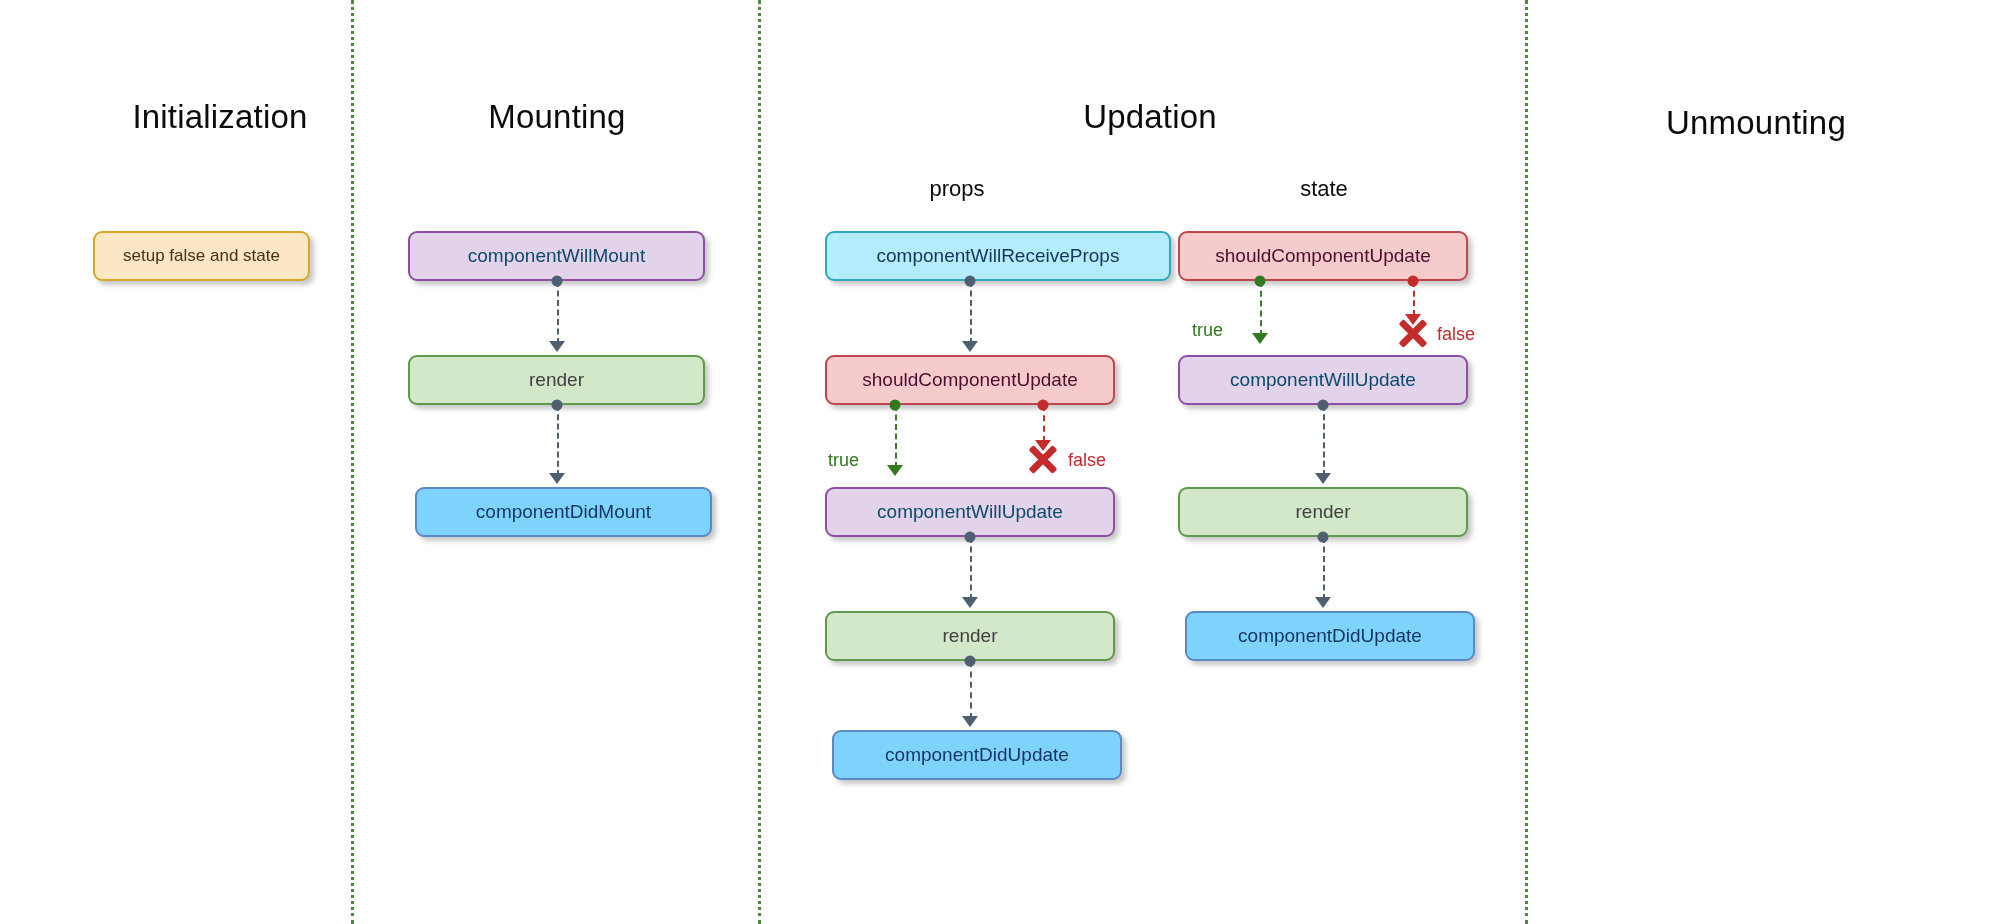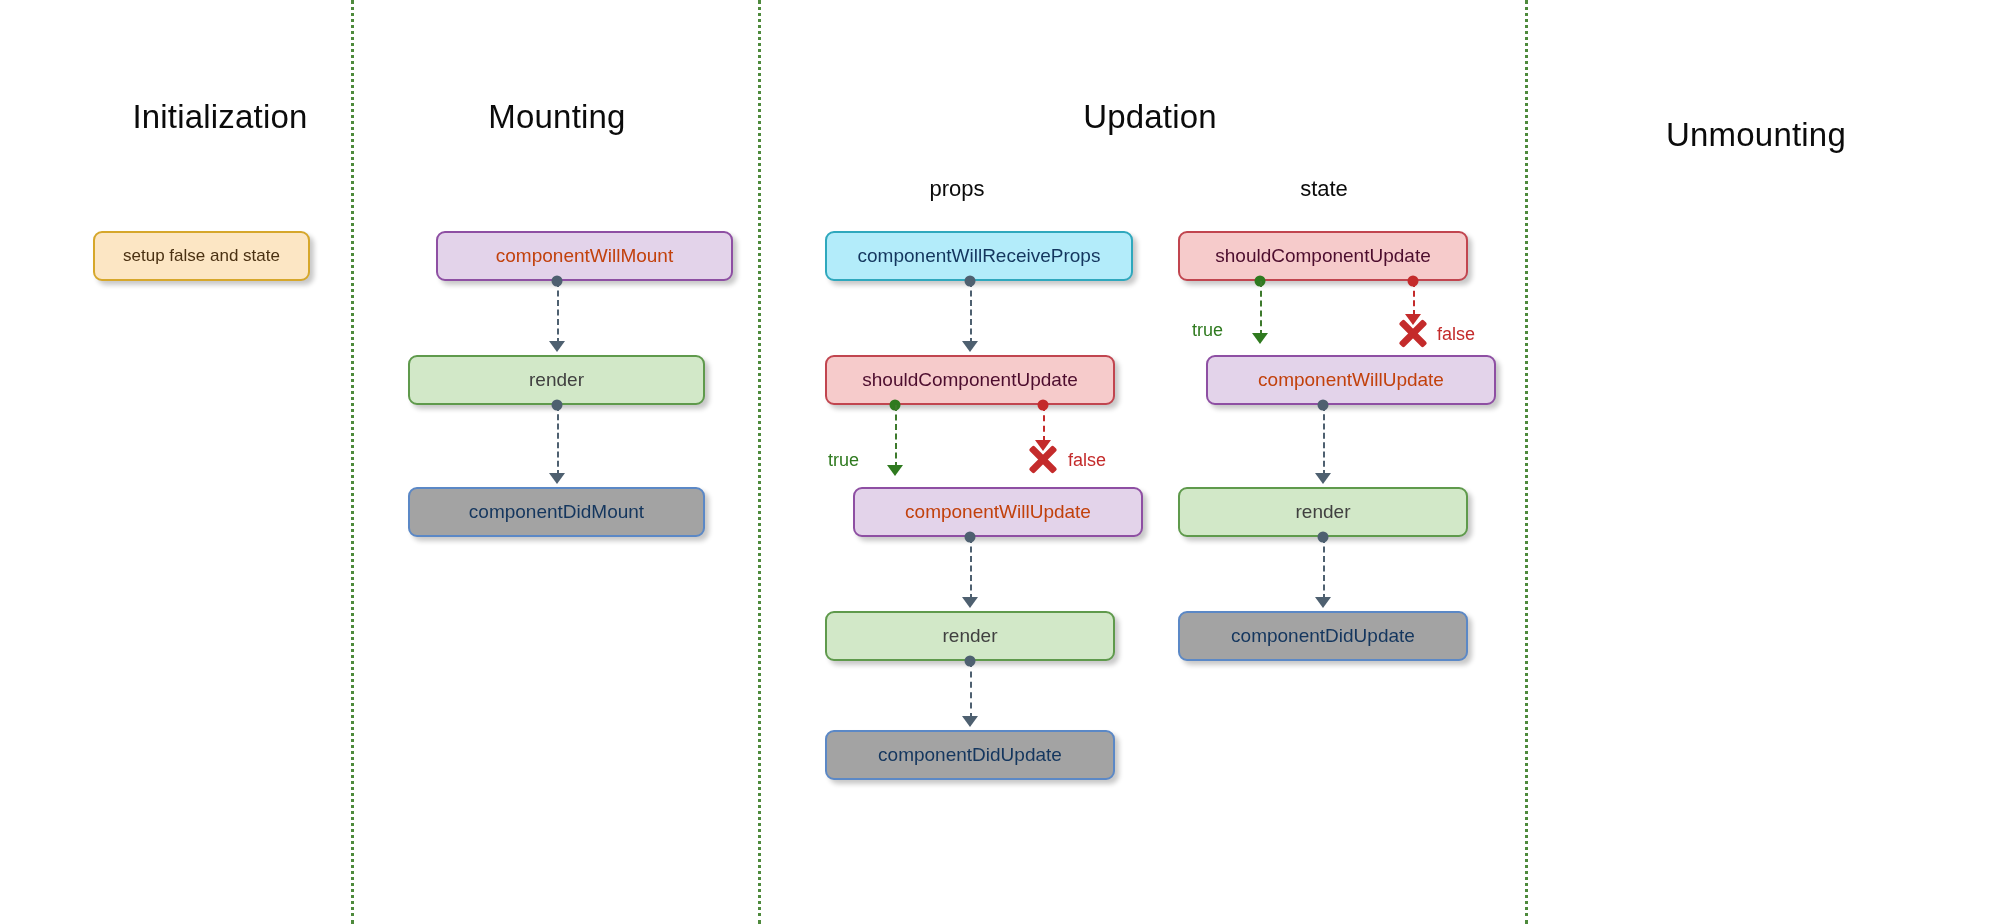--- a/index.html
+++ b/index.html
@@ -53,23 +53,23 @@
     display: flex;
     align-items: center;
     justify-content: center;
     font-size: 19px;
     box-shadow: 4px 4px 5px rgba(0,0,0,0.22);
     white-space: nowrap;
   }
   .node.small { font-size: 17px; }
 
   .n-orange  { background:#fce6c4; border-color:#d6a72b; color:#4a3112; }
-  .n-purple  { background:#e3d3ea; border-color:#8e4fa3; color:#c2410c;margin-left:28px; }
+  .n-purple  { background:#e3d3ea; border-color:#8e4fa3; color:#0c4a6e; }
   .n-green   { background:#d2e8c8; border-color:#5f9a4c; color:#404040; }
-  .n-blue    { background:#a3a3a3; border-color:#5b88c6; color:#14365e; }
+  .n-blue    { background:#7dd3fc; border-color:#5b88c6; color:#14365e;margin-left:7px; }
   .n-cyan    { background:#b3ecfa; border-color:#2fa8bd; color:#14365e; }
   .n-red     { background:#f6cbcb; border-color:#c1454f; color:#4d0d2e; }
   .conn-line {
     position: absolute;
     width: 0;
     border-left-width: 2px;
     border-left-style: dashed;
   }
   .c-grey  { border-left-color: #4e6070; }
   .c-green { border-left-color: #3d7a2c; }
@@ -130,21 +130,21 @@
 
 <div id="canvas">
 
   <div class="divider" style="left:351px"></div>
   <div class="divider" style="left:758px"></div>
   <div class="divider" style="left:1525px"></div>
 
   <div class="phase-title" style="left:220px;  top:98px">Initialization</div>
   <div class="phase-title" style="left:557px;  top:98px">Mounting</div>
   <div class="phase-title" style="left:1150px; top:98px">Updation</div>
-  <div class="phase-title" style="left:1756px; top:116px">Unmounting</div>
+  <div class="phase-title" style="left:1756px; top:104px">Unmounting</div>
 
   <div class="sub-title" style="left:957px;  top:176px">props</div>
   <div class="sub-title" style="left:1324px; top:176px">state</div>
 
   <div class="node n-orange small" style="left:93px; top:231px; width:217px">
     <span>setup false and state</span>
   </div>
 
   <div class="node n-purple" style="left:408px; top:231px; width:297px">
     <span>componentWillMount</span>
@@ -157,21 +157,21 @@
     <span>render</span>
   </div>
   <div class="dot d-grey" style="left:557px; top:405px"></div>
   <div class="conn-line c-grey" style="left:557px; top:405px; height:71px"></div>
   <div class="arrow a-grey" style="left:557px; top:473px"></div>
 
   <div class="node n-blue" style="left:408px; top:487px; width:297px">
     <span>componentDidMount</span>
   </div>
 
-  <div class="node n-cyan" style="left:825px; top:231px; width:308px">
+  <div class="node n-cyan" style="left:825px; top:231px; width:346px">
     <span>componentWillReceiveProps</span>
   </div>
   <div class="dot d-grey" style="left:970px; top:281px"></div>
   <div class="conn-line c-grey" style="left:970px; top:281px; height:63px"></div>
   <div class="arrow a-grey" style="left:970px; top:341px"></div>
 
   <div class="node n-red" style="left:825px; top:355px; width:290px">
     <span>shouldComponentUpdate</span>
   </div>
 

